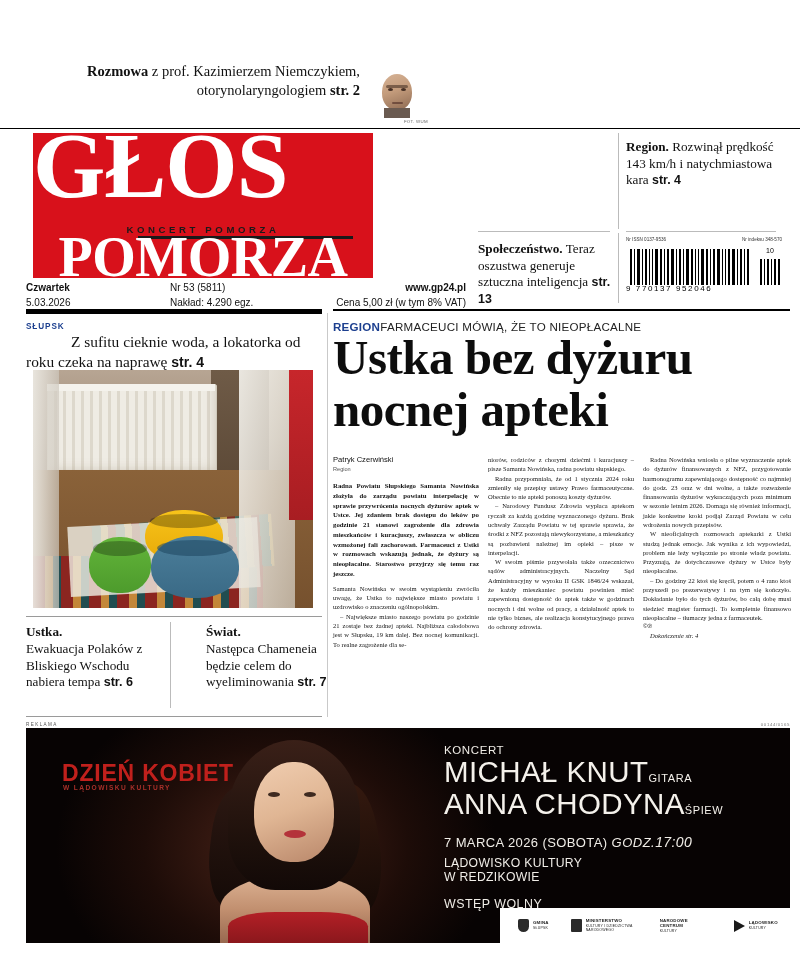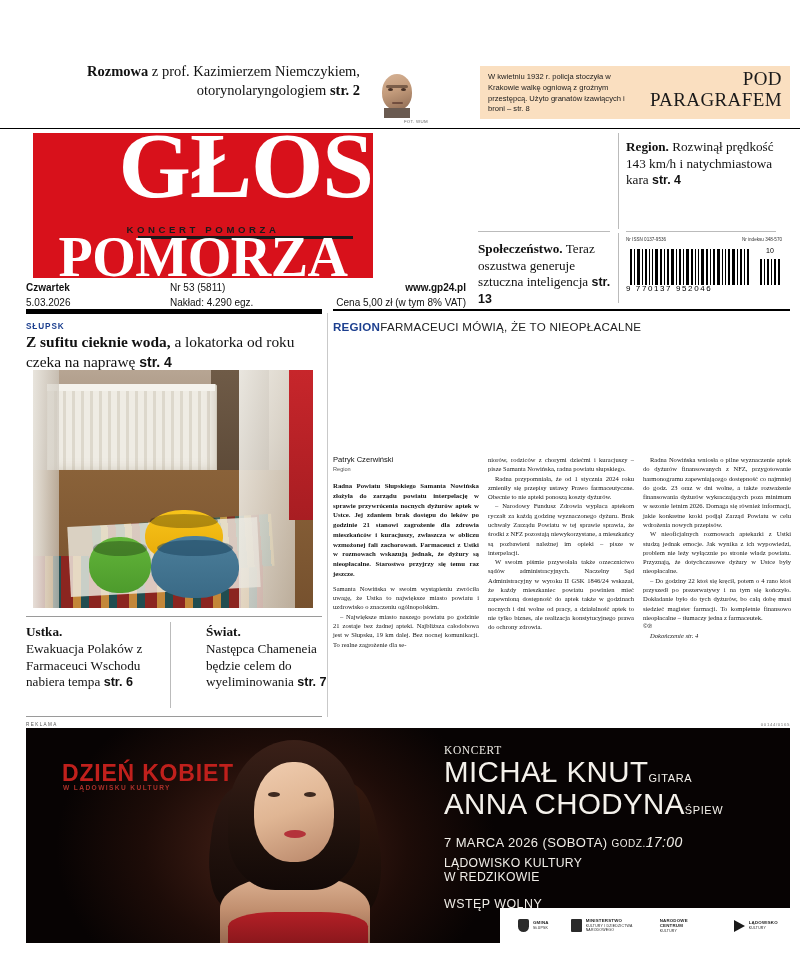--- a/index.html
+++ b/index.html
@@ -130,21 +130,21 @@
     position: absolute;
     left: 33px; top: 133px;
     width: 340px; height: 145px;
     background: #d8111b;
     overflow: hidden;
   }
   .logo-glos {
     position: absolute;
     left: 0; top: -14px;
     width: 340px;
-    text-align: right;
+    text-align: left;
     font-family: "Liberation Serif", serif;
     font-weight: bold;
     font-size: 93px;
     line-height: 1;
     letter-spacing: -1px;
     color: #fff;
   }
   .logo-sub {
     position: absolute;
     left: 0; top: 91px;
@@ -297,21 +297,21 @@
   }
   .left-headline {
     position: absolute;
     left: 26px; top: 332px;
     width: 296px;
     font-family: "Liberation Serif", serif;
     font-size: 15.4px;
     line-height: 1.28;
     color: #111;
   }
-  .left-headline b { font-weight: bold; }
+  .left-headline b { font-weight: normal; margin-left: 45px; }
   .left-headline .pg {
     font-family: "Liberation Sans", sans-serif;
     font-weight: bold;
     font-size: 14px;
   }
 
   
   .leak-photo {
     position: absolute;
     left: 33px; top: 370px;
@@ -606,21 +606,21 @@
     letter-spacing: 1.4px;
     color: #a8302a;
   }
   .ad-right {
     position: absolute;
     left: 418px; top: 16px;
     width: 340px;
     color: #f2efe9;
   }
   .ad-koncert {
-    font-family: Liberation Serif, serif;
+    font-family: Liberation Sans, sans-serif;
     font-size: 11.5px;
     letter-spacing: .6px;
     color: #efece6;
   }
   .ad-artist {
     font-family: "Liberation Sans", sans-serif;
     font-size: 29.5px;
     line-height: 1.08;
     letter-spacing: .4px;
     color: #f4f1eb;
@@ -630,21 +630,21 @@
     letter-spacing: .6px;
     vertical-align: baseline;
   }
   .ad-date {
     margin-top: 14px;
     font-family: "Liberation Sans", sans-serif;
     font-size: 13px;
     letter-spacing: .4px;
     color: #f0ede7;
   }
-  .ad-date .small { font-size: 10px; letter-spacing: .5px; }
+  .ad-date .small { font-size: 13px; letter-spacing: .5px; font-style: italic; }
   .ad-date .time  { font-size: 14px; font-style: italic; }
   .ad-venue {
     margin-top: 6px;
     font-family: "Liberation Sans", sans-serif;
     font-size: 12.2px;
     line-height: 1.18;
     letter-spacing: .3px;
     color: #f0ede7;
   }
   .ad-free {
@@ -702,27 +702,20 @@
     <div class="portrait">
       <div class="head"></div>
       <div class="brow"></div>
       <div class="eyeL"></div>
       <div class="eyeR"></div>
       <div class="mouth"></div>
       <div class="neck"></div>
     </div>
     <div class="photo-credit">FOT. WUM</div>
 
-    <div class="pod-paragrafem">
-      <div class="pod-text">W kwietniu 1932 r. policja stoczyła w Krakowie walkę ogniową z groźnym przestępcą. Użyto granatów łzawiących i broni – str. 8</div>
-      <div class="pod-title">
-        <div>POD</div>
-        <div>PARAGRAFEM</div>
-      </div>
-    </div>
   </div>
 
   <div class="masthead-rule"></div>
 
   <div class="logo-block">
     <div class="logo-glos">GŁOS</div>
     <div class="logo-underline"></div>
     <div class="logo-sub">KONCERT POMORZA</div>
     <div class="logo-pomorza">POMORZA</div>
   </div>
@@ -835,36 +828,40 @@
     <div class="lp lp-curtainL"></div>
     <div class="lp lp-curtainR"></div>
     <div class="lp lp-red"></div>
   </div>
 
   <div class="rule-left-mid"></div>
   <div class="brief-divider"></div>
 
   <div class="brief brief-kraj">
     <b>Ustka.</b><br>
-    <span>Ewakuacja Polaków z Farmaceuci Wschodu nabiera tempa </span>
+    <span>Ewakuacja Polaków z Bliskiego Wschodu nabiera tempa </span>
     <span class="pg">str. 6</span>
   </div>
 
   <div class="brief brief-swiat">
     <b>Świat.</b><br>
     <span>Następca Chameneia będzie celem do wyeliminowania </span>
     <span class="pg">str. 7</span>
   </div>
 
   <div class="rule-left-bottom"></div>
 
   <div class="region-kicker">
     <span class="tag">REGION</span><span>FARMACEUCI MÓWIĄ, ŻE TO NIEOPŁACALNE</span>
   </div>
 
+  <div class="main-headline">
+    <div>Ustka bez dyżuru</div>
+    <div>nocnej apteki</div>
+  </div>
 
   <div class="byline">
     <span>Patryk Czerwiński</span>
     <span class="sec">Region</span>
   </div>
 
   <div class="art-col art-c1">
     <p class="lead">Radna Powiatu Słupskiego Samanta Nowińska złożyła do zarządu powiatu interpelację w sprawie przywrócenia nocnych dyżurów aptek w Ustce. Jej zdaniem brak dostępu do leków po godzinie 21 stanowi zagrożenie dla zdrowia mieszkańców i kuracjuszy, zwłaszcza w obliczu wzmożonej fali zachorowań. Farmaceuci z Ustki w rozmowach wskazują jednak, że dyżury są nieopłacalne. Starostwo przyjrzy się temu raz jeszcze.</p>
     <p class="noind" style="margin-top:5px">Samanta Nowińska w swoim wystąpieniu zwróciła uwagę, że Ustka to największe miasto powiatu i uzdrowisko o znaczeniu ogólnopolskim.</p>
     <p>– Największe miasto naszego powiatu po godzinie 21 zostaje bez żadnej apteki. Najbliższa całodobowa jest w Słupsku, 19 km dalej. Bez nocnej komunikacji. To realne zagrożenie dla se-</p>

